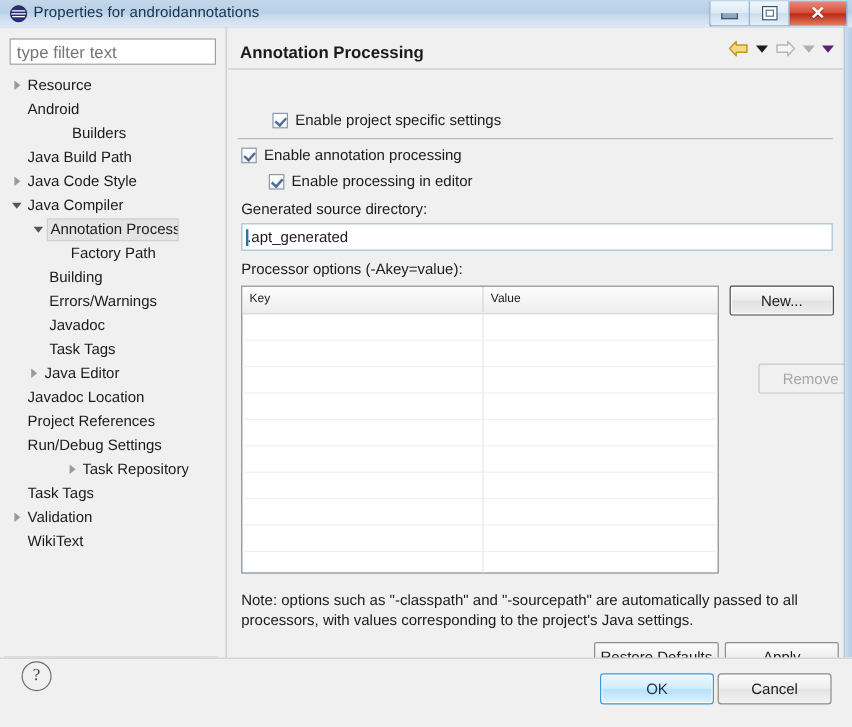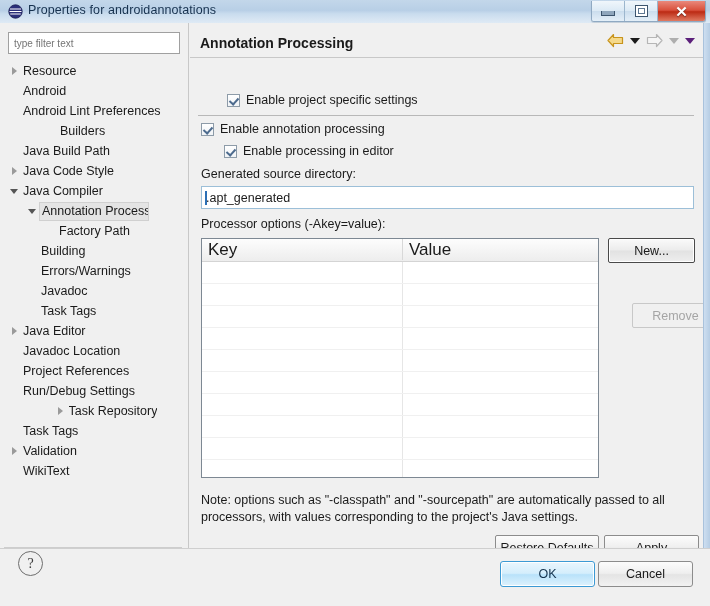--- a/index.html
+++ b/index.html
@@ -109,21 +109,21 @@
     background: #f0f0f0;
   }
   .filter-box {
     position: absolute;
     left: 8px; top: 9px;
     width: 172px; height: 22px;
     box-sizing: border-box;
     border: 1px solid #a0a0a0;
     background: #ffffff;
     font-family: "Liberation Sans", sans-serif;
-    font-size: 10px;
+    font-size: 14px;
     color: #6a6a6a;
     padding: 0 5px;
     outline: none;
   }
   .tree {
     position: absolute;
     left: 0; top: 38px;
     width: 187px; height: 482px;
     overflow: hidden;
     background: #f0f0f0;
@@ -358,21 +358,21 @@
     background: #ffffff;
     overflow: hidden;
   }
   .table-head {
     display: flex;
     height: 22px;
     background: linear-gradient(to bottom, #fdfdfd, #ededed);
     border-bottom: 1px solid #d4d4d4;
   }
   .th {
-    font-size: 17px;
+    font-size: 10px;
     color: #1a1a1a;
     display: flex;
     align-items: center;
     padding-left: 6px;
     box-sizing: border-box;
     height: 21px;
   }
   .th.key { width: 201px; border-right: 1px solid #d8d8d8; }
   .th.value { flex: 1 1 auto; }
   .tbody { position: relative; }
@@ -525,24 +525,20 @@
           <div class="tree-row" style="padding-left: 10px;">
             <span class="arrow collapsed">
               <span class="tri"></span>
             </span>
             <span class="tree-label">Resource</span>
           </div>
           <div class="tree-row" style="padding-left: 10px;">
             <span class="arrow none"></span>
             <span class="tree-label">Android</span>
           </div>
-          <div class="tree-row" style="padding-left: 10px;">
-            <span class="arrow none"></span>
-            <span class="tree-label">Android Lint Preferences</span>
-          </div>
           <div class="tree-row" style="padding-left: 10px; gap: 37px;">
             <span class="arrow none"></span>
             <span class="tree-label">Builders</span>
           </div>
           <div class="tree-row" style="padding-left: 10px;">
             <span class="arrow none"></span>
             <span class="tree-label">Java Build Path</span>
           </div>
           <div class="tree-row" style="padding-left: 10px;">
             <span class="arrow collapsed">
@@ -575,21 +571,21 @@
             <span class="tree-label">Errors/Warnings</span>
           </div>
           <div class="tree-row" style="padding-left: 28px;">
             <span class="arrow none"></span>
             <span class="tree-label">Javadoc</span>
           </div>
           <div class="tree-row" style="padding-left: 28px;">
             <span class="arrow none"></span>
             <span class="tree-label">Task Tags</span>
           </div>
-          <div class="tree-row" style="padding-left: 10px;">
+          <div class="tree-row" style="padding-left: 24px;">
             <span class="arrow collapsed">
               <span class="tri"></span>
             </span>
             <span class="tree-label">Java Editor</span>
           </div>
           <div class="tree-row" style="padding-left: 10px;">
             <span class="arrow none"></span>
             <span class="tree-label">Javadoc Location</span>
           </div>
           <div class="tree-row" style="padding-left: 10px;">

